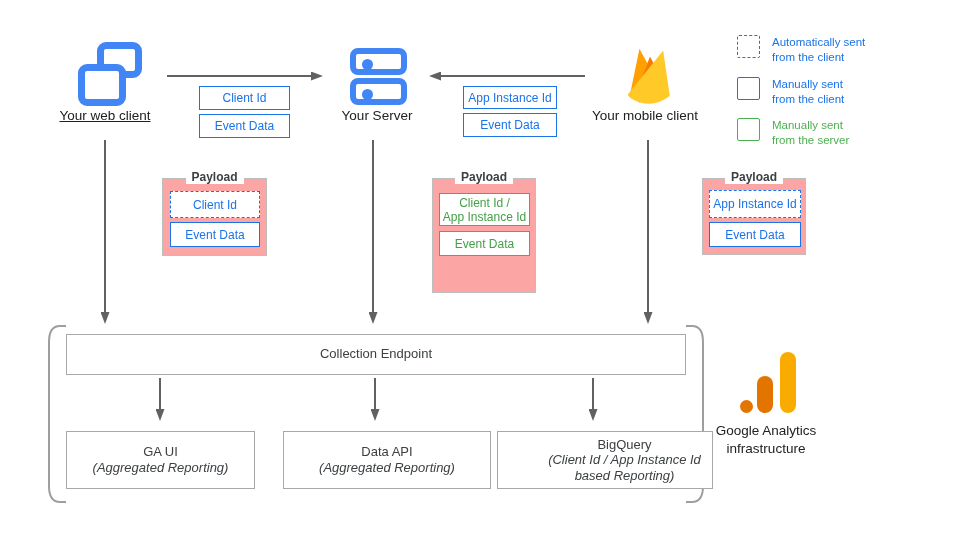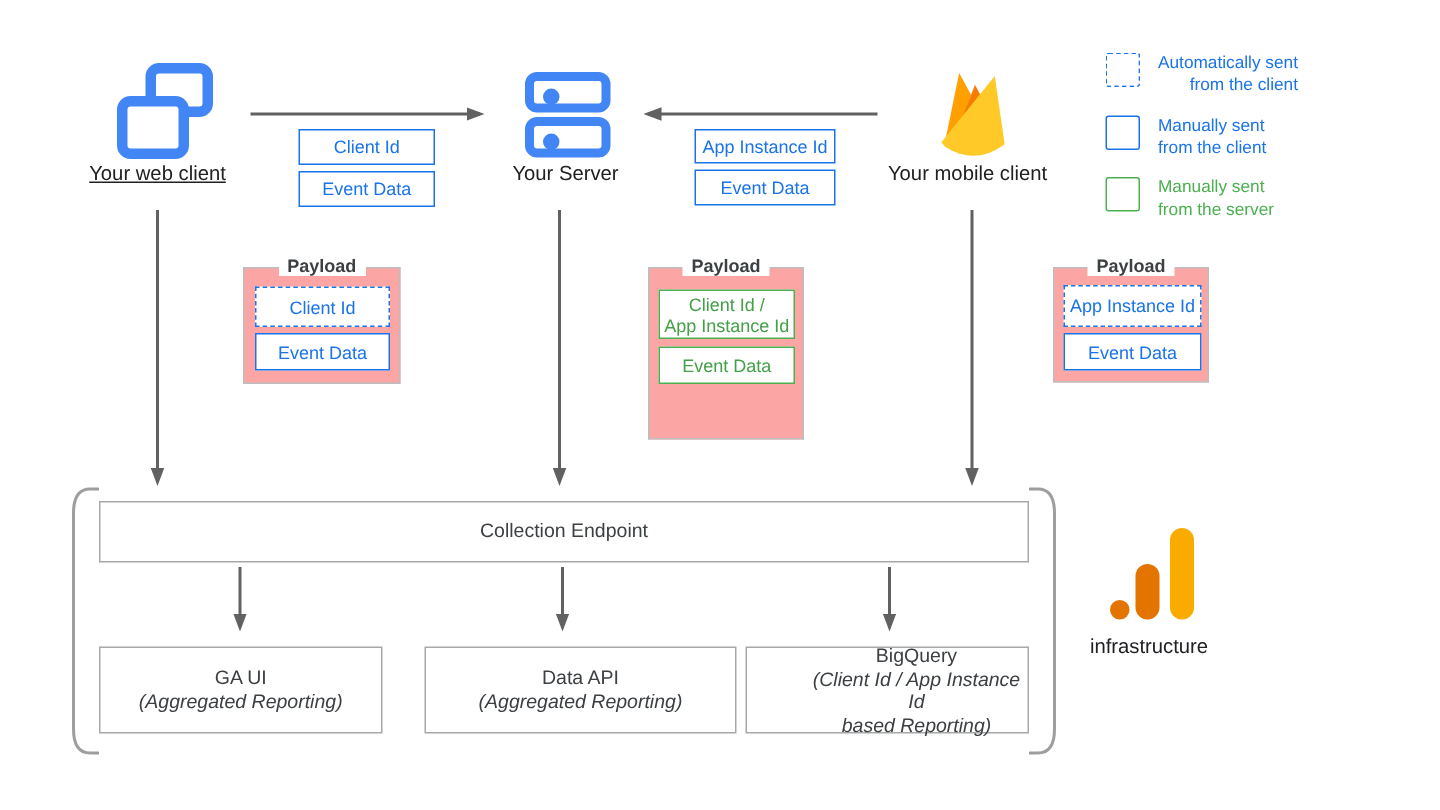--- a/index.html
+++ b/index.html
@@ -87,21 +87,21 @@
   <div class="entity-label" style="left:580px;top:108px;width:130px;">Your mobile client</div>
 
   <div class="tag box-blue" style="left:199px;top:86px;width:91px;height:24px;">Client Id</div>
   <div class="tag box-blue" style="left:199px;top:114px;width:91px;height:24px;">Event Data</div>
 
   <div class="tag box-blue" style="left:463px;top:86px;width:94px;height:23px;">App Instance Id</div>
   <div class="tag box-blue" style="left:463px;top:113px;width:94px;height:24px;">Event Data</div>
 
   <div>
     <div class="legend-swatch" style="left:737px;top:35px;border:1.5px dashed #1a73e8;"></div>
-    <div class="legend-text" style="left:772px;top:35px;color:#1a73e8;text-align:right;">
+    <div class="legend-text" style="left:772px;top:35px;color:#1a73e8;">
       <div>Automatically sent</div>
       <div>from the client</div>
     </div>
     <div class="legend-swatch" style="left:737px;top:77px;border:1.5px solid #1a73e8;"></div>
     <div class="legend-text" style="left:772px;top:77px;color:#1a73e8;">
       <div>Manually sent</div>
       <div>from the client</div>
     </div>
     <div class="legend-swatch" style="left:737px;top:118px;border:1.5px solid #4CAF50;"></div>
     <div class="legend-text" style="left:772px;top:118px;color:#4CAF50;">
@@ -134,28 +134,29 @@
   <div class="infra-box" style="left:66px;top:334px;width:620px;height:41px;">Collection Endpoint</div>
 
   <div class="infra-box" style="left:66px;top:431px;width:189px;height:58px;">
     <div>GA UI</div>
     <div class="sub">(Aggregated Reporting)</div>
   </div>
   <div class="infra-box" style="left:283px;top:431px;width:208px;height:58px;">
     <div>Data API</div>
     <div class="sub">(Aggregated Reporting)</div>
   </div>
-  <div class="infra-box" style="left:497px;top:431px;width:189px;height:58px;line-height:15.5px;padding-left:39px;">
+  <div class="infra-box" style="left:497px;top:431px;width:216px;height:58px;line-height:15.5px;padding-left:39px;">
     <div>BigQuery</div>
     <div class="sub">(Client Id / App Instance Id</div>
     <div class="sub">based Reporting)</div>
   </div>
 
   <div class="abs" style="left:735px;top:350px;width:66px;height:64px;">
     <div class="ga-bar" style="left:45px;top:2px;width:16px;height:61px;background:#F9AB00;"></div>
     <div class="ga-bar" style="left:22px;top:26px;width:16px;height:37px;background:#E37400;"></div>
     <div class="ga-bar" style="left:5px;top:50px;width:13px;height:13px;border-radius:50%;background:#E37400;"></div>
   </div>
   <div class="ga-caption" style="left:701px;top:422px;width:130px;">
+    <div>Google Analytics</div>
     <div>infrastructure</div>
   </div>
 
 </div>
 
 </body></html>

